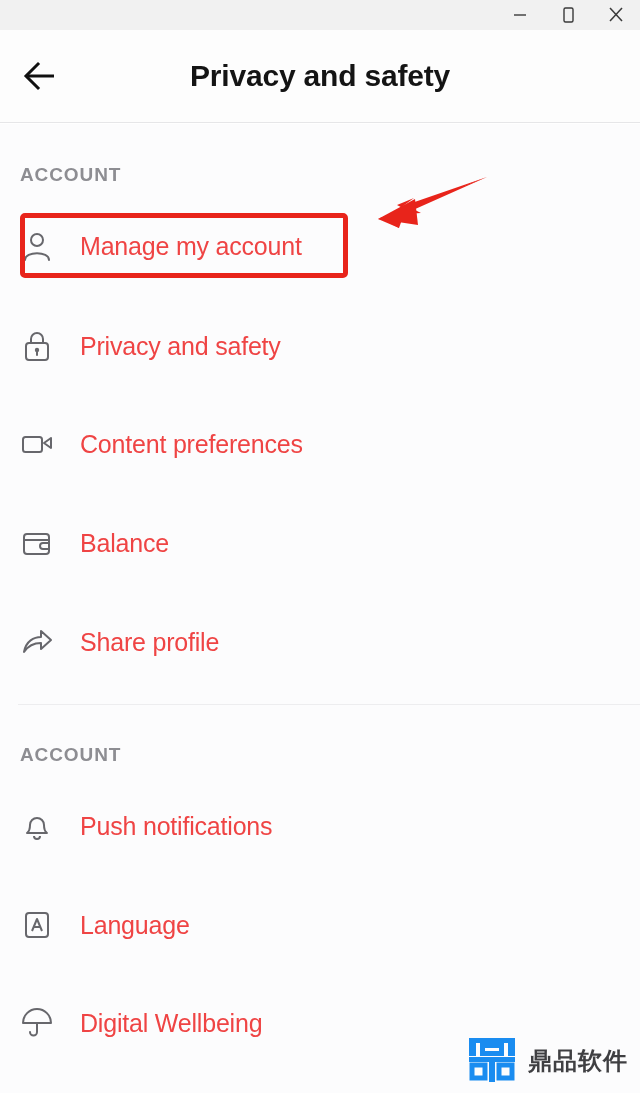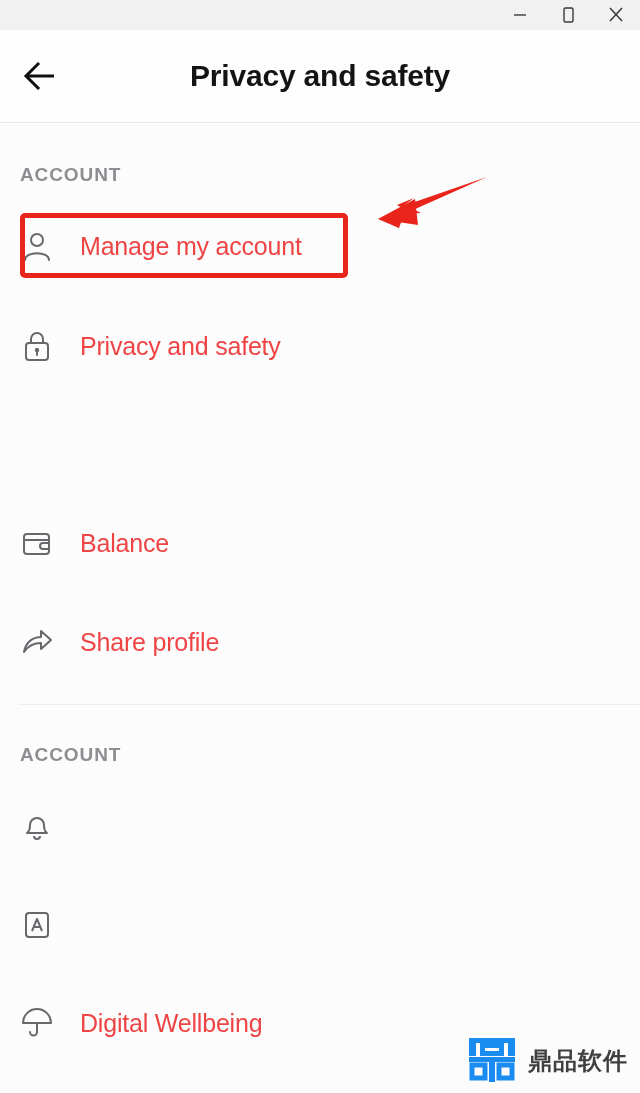--- a/index.html
+++ b/index.html
@@ -203,20 +203,29 @@
       <svg width="34" height="34" viewBox="0 0 34 34">
         <rect x="6" y="14" width="22" height="17" rx="3" fill="none" stroke="#67676c" stroke-width="2"></rect>
         <path d="M11 14 V10 a6 6 0 0 1 12 0 V14" fill="none" stroke="#67676c" stroke-width="2"></path>
         <circle cx="17" cy="21" r="2.2" fill="#67676c"></circle>
         <line x1="17" y1="22" x2="17" y2="26" stroke="#67676c" stroke-width="2" stroke-linecap="round"></line>
       </svg>
     </span>
     <span class="label">Privacy and safety</span>
   </div>
 
+  <div class="row" style="top:288px">
+    <span class="ico">
+      <svg width="34" height="34" viewBox="0 0 34 34">
+        <rect x="3" y="10" width="19" height="15" rx="2.5" fill="none" stroke="#67676c" stroke-width="2"></rect>
+        <path d="M31 11 L24 16 L31 21 Z" fill="none" stroke="#67676c" stroke-width="2" stroke-linejoin="round"></path>
+      </svg>
+    </span>
+    <span class="label">Content preferences</span>
+  </div>
 
   <div class="row" style="top:387px">
     <span class="ico">
       <svg width="34" height="34" viewBox="0 0 34 34">
         <rect x="4" y="8" width="25" height="20" rx="3" fill="none" stroke="#67676c" stroke-width="2"></rect>
         <line x1="4" y1="14" x2="29" y2="14" stroke="#67676c" stroke-width="2"></line>
         <path d="M29 17 h-6 a3 3 0 0 0 0 6 h6" fill="none" stroke="#67676c" stroke-width="2"></path>
       </svg>
     </span>
     <span class="label">Balance</span>
@@ -235,30 +244,32 @@
 
   <div class="section-label" style="top:620px">ACCOUNT</div>
 
   <div class="row" style="top:670px">
     <span class="ico">
       <svg width="34" height="34" viewBox="0 0 34 34">
         <path d="M7 24 C7 24 10 22 10 16 a7 7 0 0 1 14 0 c0 6 3 8 3 8 Z" fill="none" stroke="#67676c" stroke-width="2" stroke-linejoin="round"></path>
         <path d="M14 27 a3 3 0 0 0 6 0" fill="none" stroke="#67676c" stroke-width="2"></path>
       </svg>
     </span>
+    <span class="label">Push notifications</span>
   </div>
 
   <div class="row" style="top:769px">
     <span class="ico">
       <svg width="34" height="34" viewBox="0 0 34 34">
         <rect x="6" y="5" width="22" height="24" rx="3" fill="none" stroke="#67676c" stroke-width="2"></rect>
         <path d="M12 23 L17 11 L22 23" fill="none" stroke="#67676c" stroke-width="2" stroke-linejoin="round"></path>
         <line x1="14" y1="19" x2="20" y2="19" stroke="#67676c" stroke-width="2"></line>
       </svg>
     </span>
+    <span class="label">Language</span>
   </div>
 
   <div class="row" style="top:867px">
     <span class="ico">
       <svg width="34" height="34" viewBox="0 0 34 34">
         <path d="M3 17 a14 14 0 0 1 28 0 Z" fill="none" stroke="#67676c" stroke-width="2" stroke-linejoin="round"></path>
         <path d="M17 17 V26 a3.5 3.5 0 0 1 -7 0" fill="none" stroke="#67676c" stroke-width="2" stroke-linecap="round"></path>
       </svg>
     </span>
     <span class="label">Digital Wellbeing</span>

